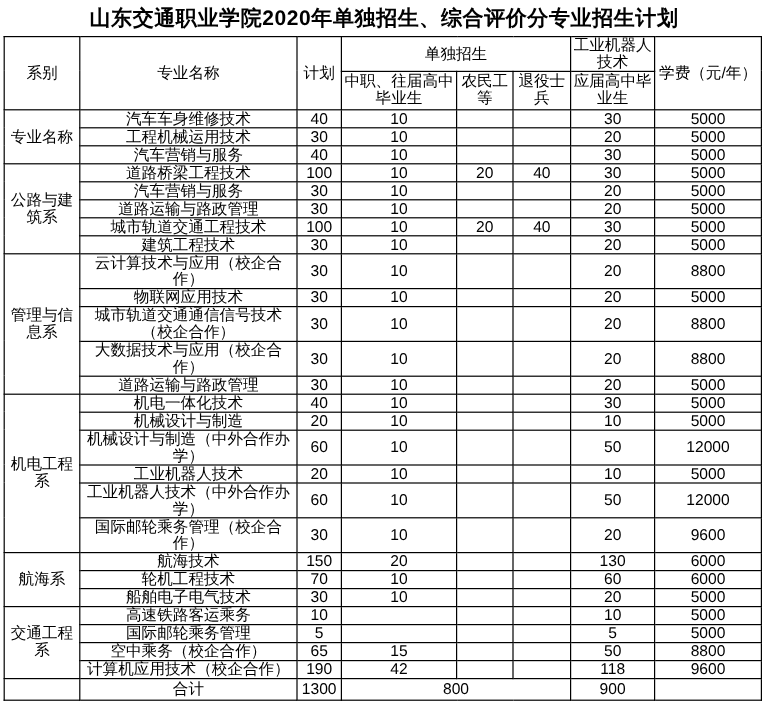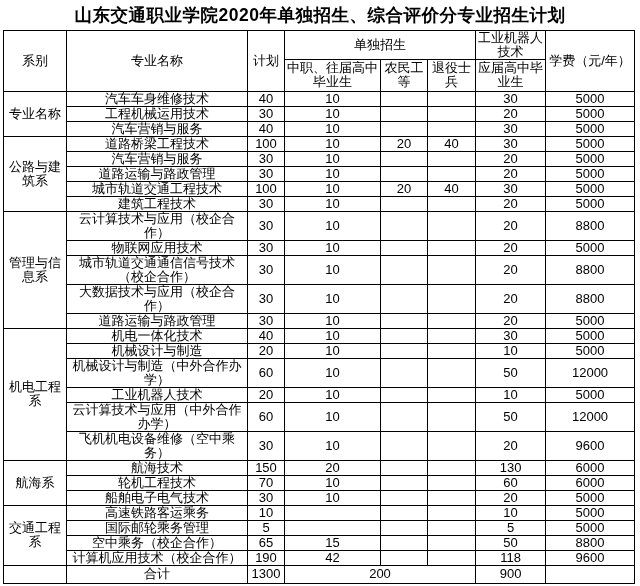--- a/index.html
+++ b/index.html
@@ -242,30 +242,30 @@
         <tr>
           <td>工业机器人技术</td>
           <td>20</td>
           <td>10</td>
           <td></td>
           <td></td>
           <td>10</td>
           <td>5000</td>
         </tr>
         <tr>
-          <td>云计算技术与应用（中外合作办学）</td>
+          <td>工业机器人技术（中外合作办学）</td>
           <td>60</td>
           <td>10</td>
           <td></td>
           <td></td>
           <td>50</td>
           <td>12000</td>
         </tr>
         <tr>
-          <td>飞机机电设备维修（空中乘务）</td>
+          <td>国际邮轮乘务管理（校企合作）</td>
           <td>30</td>
           <td>10</td>
           <td></td>
           <td></td>
           <td>20</td>
           <td>9600</td>
         </tr>
         <tr>
           <td rowspan="3" class="dept">航海系</td>
           <td>航海技术</td>
@@ -328,19 +328,19 @@
           <td>42</td>
           <td></td>
           <td></td>
           <td>118</td>
           <td>9600</td>
         </tr>
         <tr class="total-row">
           <td></td>
           <td>合计</td>
           <td>1300</td>
-          <td colspan="3">200</td>
+          <td colspan="3">800</td>
           <td>900</td>
           <td></td>
         </tr>
       </tbody>
   </table>
 </div>
 
 </body></html>

